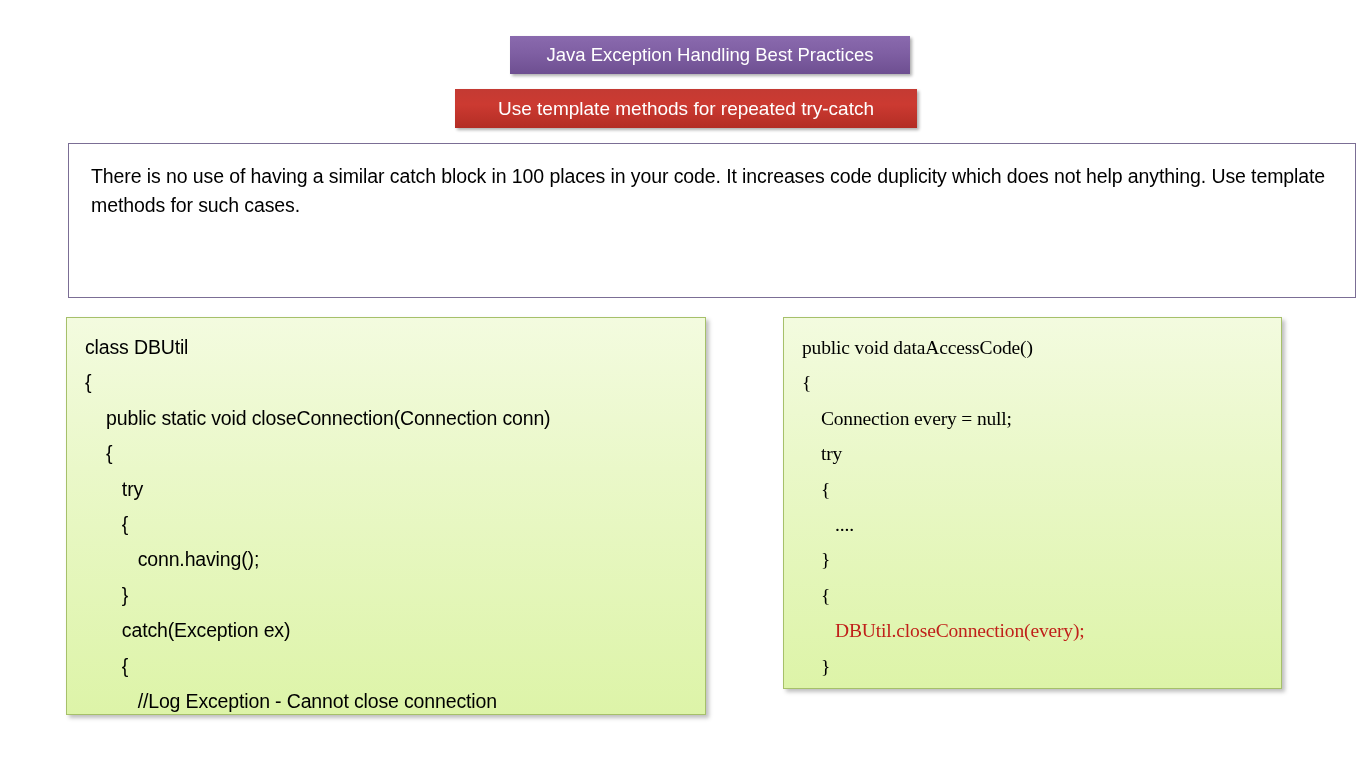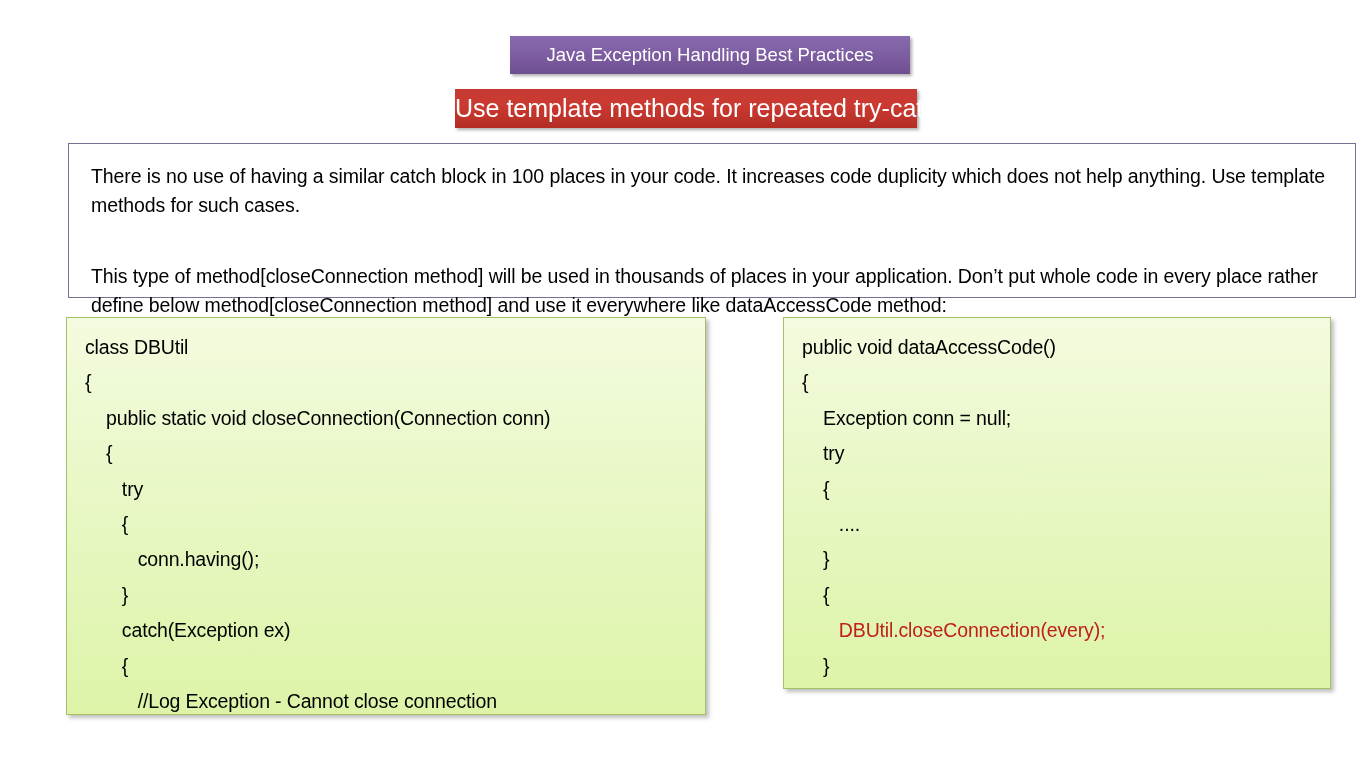--- a/index.html
+++ b/index.html
@@ -37,21 +37,21 @@
 
   
   .banner-red {
     position: absolute;
     left: 423px;
     top: 57px;
     width: 462px;
     height: 39px;
     background: linear-gradient(180deg, #c43a33 0%, #cc3a31 40%, #b32d25 100%);
     color: #ffffff;
-    font-size: 25px;
+    font-size: 19px;
     line-height: 39px;
     text-align: center;
     white-space: nowrap;
     box-shadow: 2px 2px 3px rgba(0,0,0,0.32);
   }
 
   
   .textbox {
     position: absolute;
     left: 36px;
@@ -73,21 +73,21 @@
   
   .codebox {
     position: absolute;
     background: linear-gradient(180deg, #f3fbdf 0%, #eaf8c9 38%, #ddf4a8 100%);
     border: 1px solid #a6c06a;
     box-shadow: 3px 3px 4px rgba(0,0,0,0.25);
     padding: 8px 10px 6px 10px;
     overflow: hidden;
   }
   .codebox-left  { left: 34px;  top: 285px; width: 640px; height: 398px; }
-  .codebox-right { left: 751px; top: 285px; width: 548px; height: 372px; }
+  .codebox-right { left: 751px; top: 285px; width: 499px; height: 372px; font-family: Liberation Serif, serif; }
 
   .code-line {
     font-size: 19.5px;
     line-height: 27.4px;
     color: #000000;
     white-space: pre;
     letter-spacing: -0.15px;
   }
   .code-line.accent { color: #c0201a; }
 
@@ -106,21 +106,20 @@
 
 <div id="slide">
 
   <div class="banner-purple">Java Exception Handling Best Practices</div>
 
   <div class="banner-red">Use template methods for repeated try-catch</div>
 
   <div class="textbox">
     <p>There is no use of having a similar catch block in 100 places in your code. It increases code duplicity which does not help anything. Use template methods for such cases.</p>
     <div class="gap"></div>
-    <p>This type of method[closeConnection method] will be used in thousands of places in your application. Don’t put whole code in every place rather define below method[closeConnection method] and use it everywhere like dataAccessCode method:</p>
   </div>
 
   <div class="codebox codebox-left" id="code-left">
       <div class="code-line">class DBUtil</div>
       <div class="code-line">{</div>
       <div class="code-line">    public static void closeConnection(Connection conn)</div>
       <div class="code-line">    {</div>
       <div class="code-line">       try</div>
       <div class="code-line">       {</div>
       <div class="code-line">          conn.having();</div>
@@ -129,21 +128,21 @@
       <div class="code-line">       {</div>
       <div class="code-line">          //Log Exception - Cannot close connection</div>
       <div class="code-line">       }</div>
       <div class="code-line">    }</div>
       <div class="code-line">}</div>
     </div>
 
   <div class="codebox codebox-right" id="code-right">
       <div class="code-line">public void dataAccessCode()</div>
       <div class="code-line">{</div>
-      <div class="code-line">    Exception conn = null;</div>
+      <div class="code-line">    Connection every = null;</div>
       <div class="code-line">    try</div>
       <div class="code-line">    {</div>
       <div class="code-line">       ....</div>
       <div class="code-line">    }</div>
       <div class="code-line">    {</div>
       <div class="code-line accent">       DBUtil.closeConnection(every);</div>
       <div class="code-line">    }</div>
       <div class="code-line">}</div>
     </div>
 

